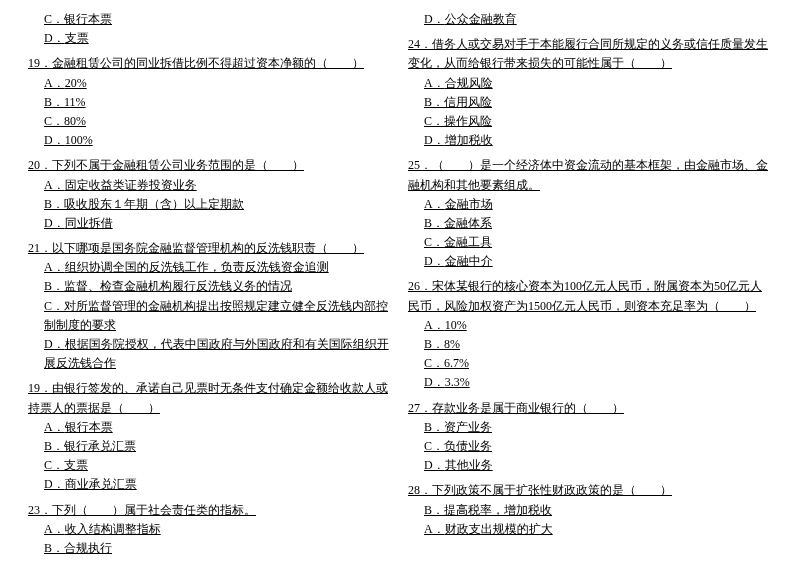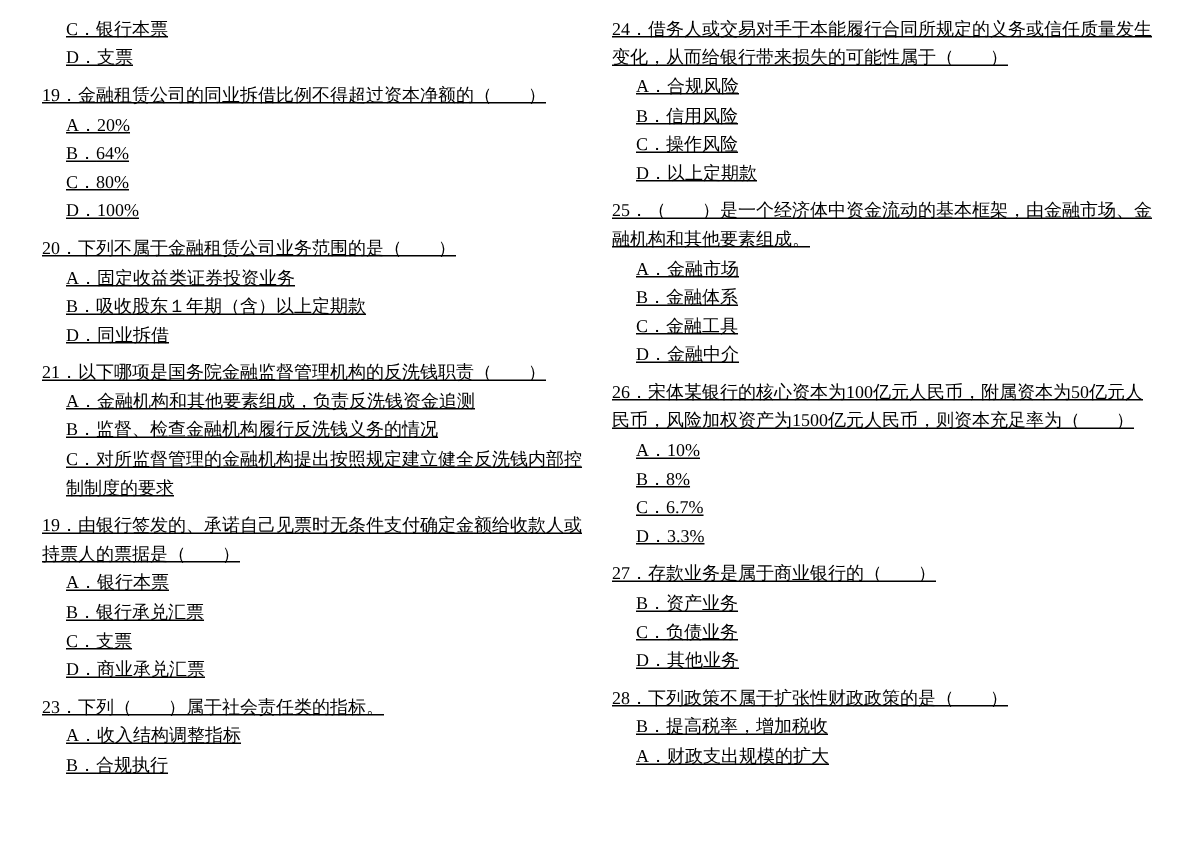--- a/index.html
+++ b/index.html
@@ -48,41 +48,42 @@
       <div class="option">
         <span>D．</span><span>支票</span>
       </div>
     </div>
 
     <div class="question-block">
       <div class="question-title">
         <span>19．金融租赁公司的同业拆借比例不得超过资本净额的（　　）</span>
       </div>
       <div class="option">A．<span>20%</span></div>
-      <div class="option">B．<span>64%</span></div>
+      <div class="option">B．<span>11%</span></div>
       <div class="option">C．<span>80%</span></div>
       <div class="option">D．<span>100%</span></div>
     </div>
 
     <div class="question-block">
       <div class="question-title">
         <span>20．下列不属于金融租赁公司业务范围的是（　　）</span>
       </div>
       <div class="option">A．<span>固定收益类证券投资业务</span></div>
       <div class="option">B．<span>吸收股东１年期（含）以上定期款</span></div>
       <div class="option">D．<span>同业拆借</span></div>
     </div>
 
     <div class="question-block">
       <div class="question-title">
         <span>21．以下哪项是国务院金融监督管理机构的反洗钱职责（　　）</span>
       </div>
-      <div class="option">A．<span>金融机构和其他要素组成，负责反洗钱资金追测</span></div>
+      <div class="option">A．<span>组织协调全国的反洗钱工作，负责反洗钱资金追测</span></div>
       <div class="option">B．<span>监督、检查金融机构履行反洗钱义务的情况</span></div>
       <div class="option">C．<span>对所监督管理的金融机构提出按照规定建立健全反洗钱内部控制制度的要求</span></div>
+      <div class="option">D．<span>根据国务院授权，代表中国政府与外国政府和有关国际组织开展反洗钱合作</span></div>
     </div>
 
     <div class="question-block">
       <div class="question-title">
         <span>19．由银行签发的、承诺自己见票时无条件支付确定金额给收款人或持票人的票据是（　　）</span>
       </div>
       <div class="option">A．<span>银行本票</span></div>
       <div class="option">B．<span>银行承兑汇票</span></div>
       <div class="option">C．<span>支票</span></div>
       <div class="option">D．<span>商业承兑汇票</span></div>
@@ -94,29 +95,32 @@
       </div>
       <div class="option">A．<span>收入结构调整指标</span></div>
       <div class="option">B．<span>合规执行</span></div>
 
     </div>
 
   </div>
 
   <div class="column">
 
+    <div class="question-block">
+      <div class="option">D．<span>公众金融教育</span></div>
+    </div>
 
     <div class="question-block">
       <div class="question-title">
         <span>24．借务人或交易对手于本能履行合同所规定的义务或信任质量发生变化，从而给银行带来损失的可能性属于（　　）</span>
       </div>
       <div class="option">A．<span>合规风险</span></div>
       <div class="option">B．<span>信用风险</span></div>
       <div class="option">C．<span>操作风险</span></div>
-      <div class="option">D．<span>以上定期款</span></div>
+      <div class="option">D．<span>增加税收</span></div>
     </div>
 
     <div class="question-block">
       <div class="question-title">
         <span>25．（　　）是一个经济体中资金流动的基本框架，由金融市场、金融机构和其他要素组成。</span>
       </div>
       <div class="option">A．<span>金融市场</span></div>
       <div class="option">B．<span>金融体系</span></div>
       <div class="option">C．<span>金融工具</span></div>
       <div class="option">D．<span>金融中介</span></div>

